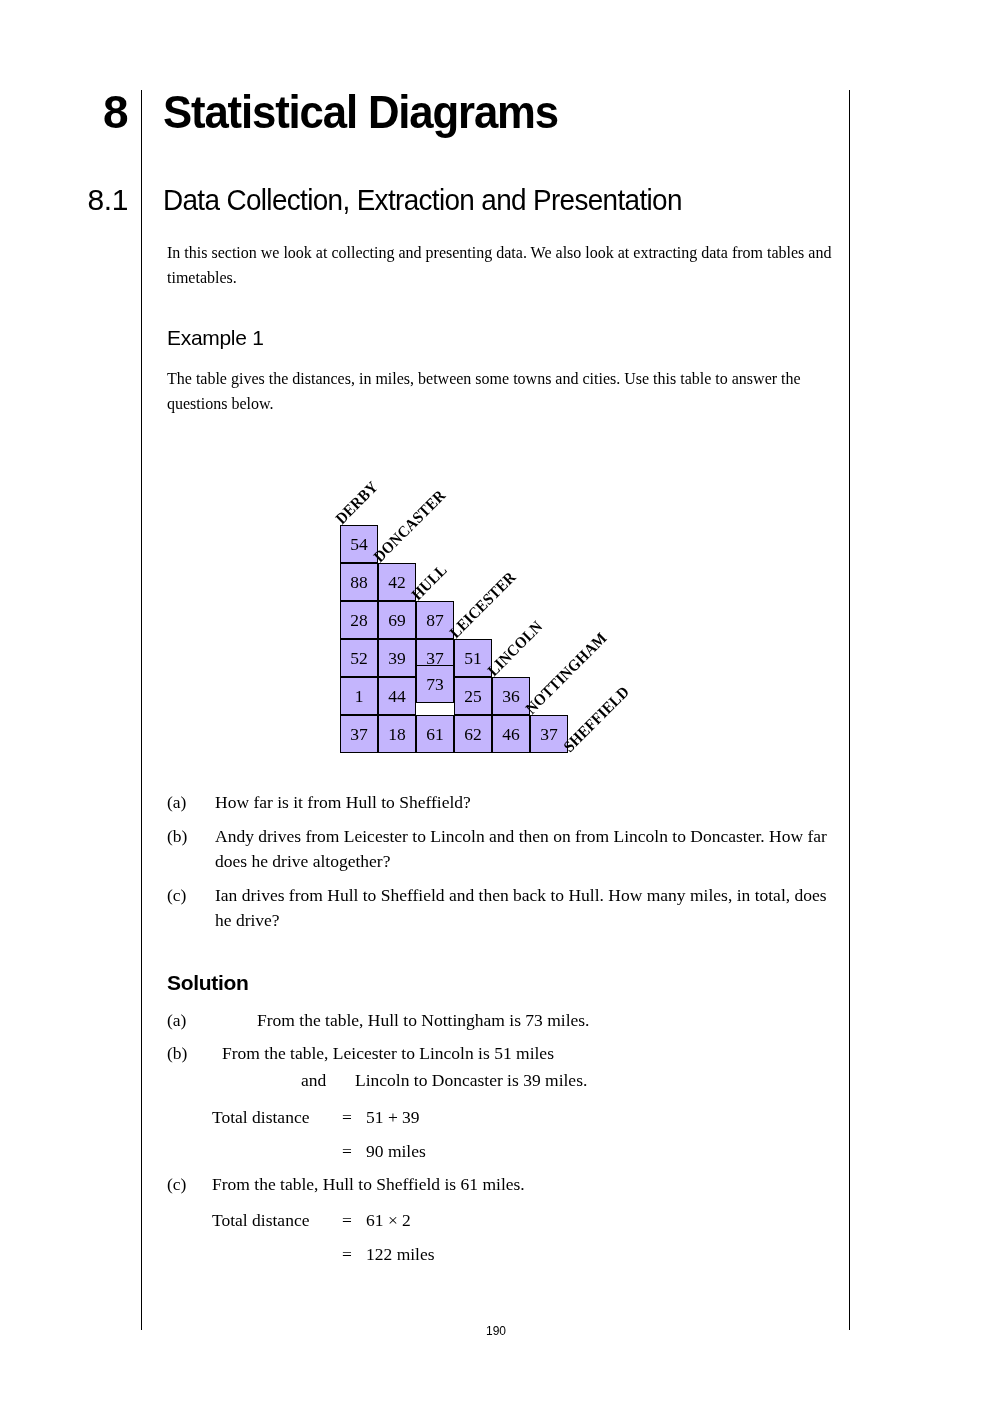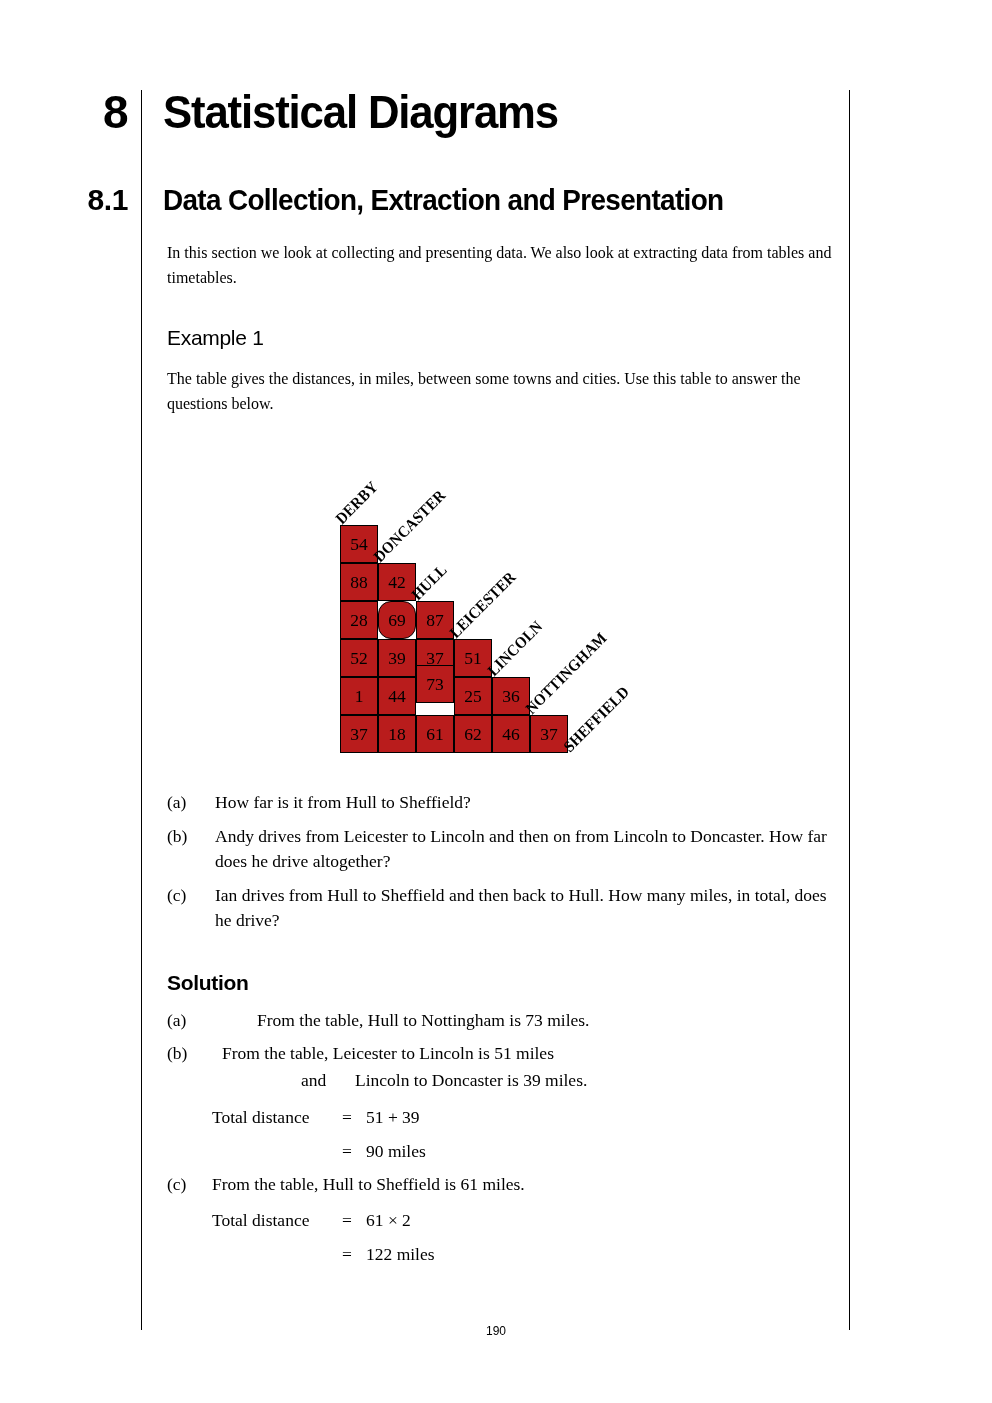--- a/index.html
+++ b/index.html
@@ -55,21 +55,20 @@
     transform-origin: left top;
     white-space: nowrap;
   }
 
   
   #section-heading {
     position: absolute;
     left: 0; top: 180px;
     width: 992px;
     height: 44px;
-    font-weight: bold;
   }
   #section-number {
     position: absolute;
     left: 60px; top: 0;
     width: 68px;
     text-align: right;
     font-family: "Liberation Sans", "DejaVu Sans", sans-serif;
     font-size: 30px;
     line-height: 40px;
     letter-spacing: -0.4px;
@@ -121,21 +120,21 @@
     left: 340px; top: 525px;
     width: 330px;
     height: 230px;
   }
   .matrix-cell {
     position: absolute;
     width: 38px;
     height: 38px;
     box-sizing: border-box;
     border: 1.4px solid #000000;
-    background: #b91c1c;
+    background: #c4b5fd;
     font-size: 17.5px;
     line-height: 36px;
     text-align: center;
   }
   .matrix-label {
     position: absolute;
     font-size: 16px;
     line-height: 16px;
     letter-spacing: 0.2px;
     white-space: nowrap;
@@ -190,21 +189,21 @@
 <div class="para" id="intro-para">In this section we look at collecting and presenting data.  We also look at extracting data from tables and timetables.</div>
 
 <div id="example-label">Example 1</div>
 <div class="para" id="example-prompt">The table gives the distances, in miles, between some towns and cities.  Use this table to answer the questions below.</div>
 
 <div id="distance-matrix">
     <div class="matrix-cell" style="left: 0px; top: 0px;">54</div>
     <div class="matrix-cell" style="left: 0px; top: 38px;">88</div>
     <div class="matrix-cell" style="left: 38px; top: 38px;">42</div>
     <div class="matrix-cell" style="left: 0px; top: 76px;">28</div>
-    <div class="matrix-cell" style="left: 38px; top: 76px; border-radius: 13px;">69</div>
+    <div class="matrix-cell" style="left: 38px; top: 76px;">69</div>
     <div class="matrix-cell" style="left: 76px; top: 76px;">87</div>
     <div class="matrix-cell" style="left: 0px; top: 114px;">52</div>
     <div class="matrix-cell" style="left: 38px; top: 114px;">39</div>
     <div class="matrix-cell" style="left: 76px; top: 114px;">37</div>
     <div class="matrix-cell" style="left: 114px; top: 114px;">51</div>
     <div class="matrix-cell" style="left: 0px; top: 152px;">1</div>
     <div class="matrix-cell" style="left: 38px; top: 152px;">44</div>
     <div class="matrix-cell" style="left: 76px; top: 140px;">73</div>
     <div class="matrix-cell" style="left: 114px; top: 152px;">25</div>
     <div class="matrix-cell" style="left: 152px; top: 152px;">36</div>

